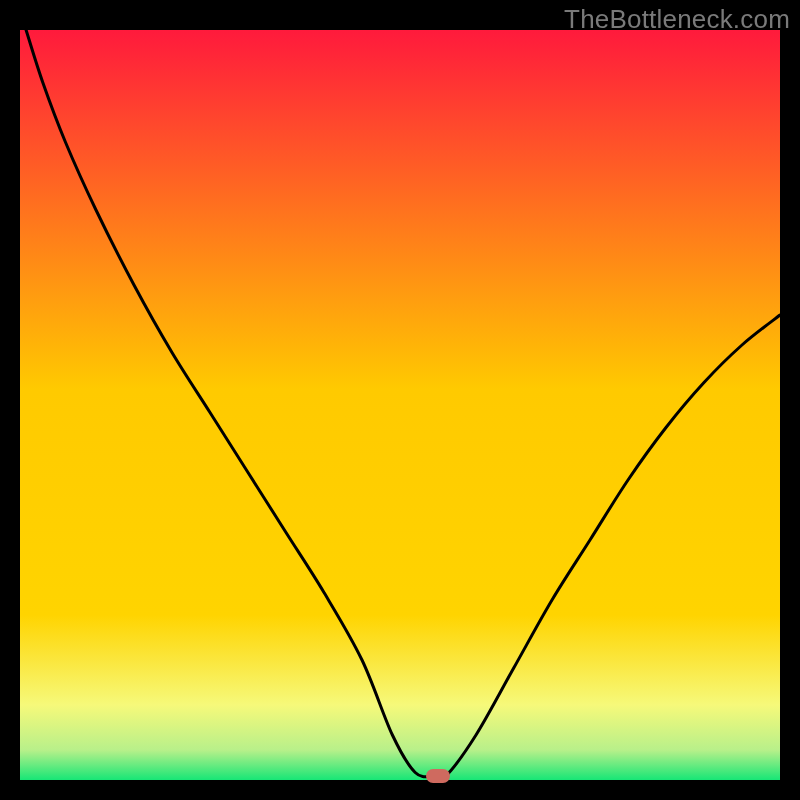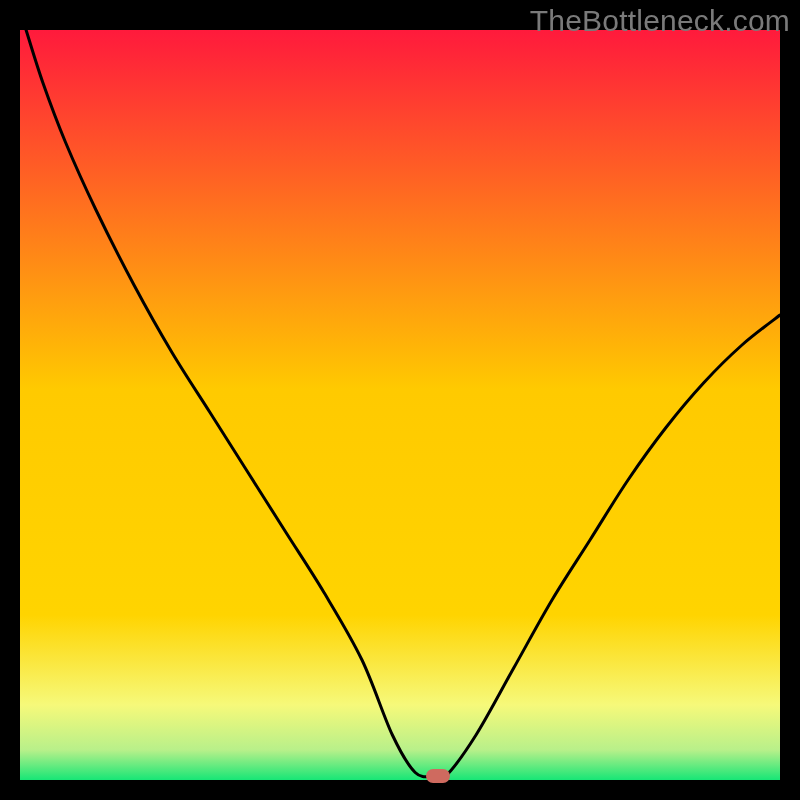--- a/index.html
+++ b/index.html
@@ -17,21 +17,21 @@
     top: 0;
     width: 800px;
     height: 800px;
     background: #000;
   }
   .watermark {
     position: absolute;
     top: 4px;
     right: 10px;
     color: #7a7a7a;
-    font-size: 30px;
+    font-size: 26px;
     font-weight: 500;
     letter-spacing: 0.2px;
     z-index: 10;
   }
   
   .plot {
     position: absolute;
     left: 20px;
     top: 30px;
     width: 760px;

